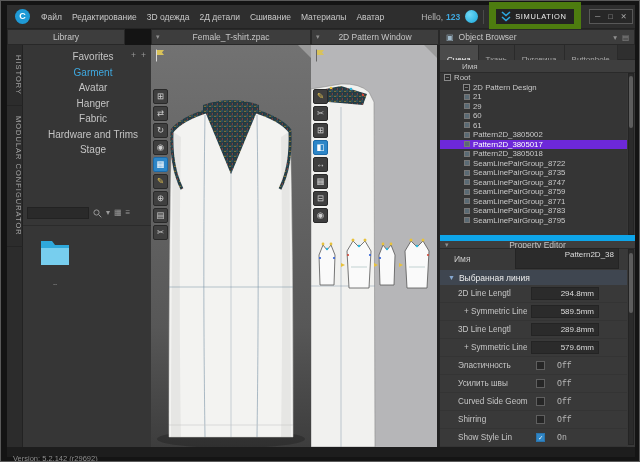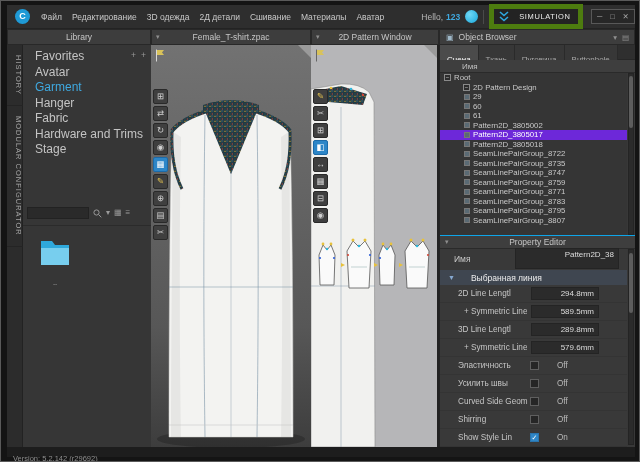--- a/index.html
+++ b/index.html
@@ -9,39 +9,39 @@
   
   .menubar { position:absolute; left:6px; top:4px; width:628px; height:24px; background:#2e2e2e; border-bottom:1px solid #232323; display:flex; align-items:center; padding:0 4px; }
   .logo { width:15px; height:15px; border-radius:50%; background:#1f9ad6; color:#fff; font-size:9px; font-weight:bold; text-align:center; line-height:15px; margin:0 6px 0 4px; flex:0 0 auto; }
   .menu-items { display:flex; align-items:center; }
   .mi { font-size:8.5px; color:#c9c9c9; padding:0 5px; white-space:nowrap; cursor:default; }
   .mb-right { margin-left:auto; display:flex; align-items:center; gap:5px; padding-right:2px; }
   .hello { font-size:8.5px; color:#b8b8b8; white-space:nowrap;padding-left:32px; }
   .uname { color:#3fa9e0; font-weight:bold; margin-left:3px; }
   .connect { width:13px; height:13px; border-radius:50%; background:radial-gradient(circle at 35% 35%, #6fd8f5, #18a8dc); display:inline-block; }
   .vsep { width:1px; height:14px; background:#4a4a4a; }
-  .simbtn { display:flex; align-items:center; gap:10px; background:#232323; border:5px solid #4d7c0f; padding:2px 7px 2px 5px; font-size:7.5px; letter-spacing:.6px; color:#ececec; white-space:nowrap; }
+  .simbtn { display:flex; align-items:center; gap:4px; background:#232323; border:7px solid #4d7c0f; padding:2px 7px 2px 5px; font-size:7.5px; letter-spacing:.6px; color:#ececec; white-space:nowrap; }
   .winctl { display:flex; gap:3px; border:1px solid #585858; background:#272727; padding:1px 3px; margin-left:3px; }
   .winctl span { width:10px; font-size:7.5px; color:#a8a8a8; text-align:center; line-height:11px; }
 
   
   .phead { position:absolute; top:28px; height:16px; background:#3d3d3d; border:1px solid #282828; font-size:8.5px; color:#c6c6c6; display:flex; align-items:center; justify-content:center; white-space:nowrap; overflow:hidden; }
   .phead .hcaret { position:absolute; left:4px; font-size:7px; color:#8f8f8f; }
   .phead.ob { justify-content:flex-start; padding-left:6px; gap:5px; }
   .phead .hicon { font-size:8px; color:#9fb8c8; }
   .phead .hr-icons { margin-left:auto; display:flex; gap:5px; padding-right:5px; font-size:7.5px; color:#909090; }
 
   
   .strip { position:absolute; left:6px; top:44px; width:16px; height:402px; background:#2c2c2c; border-right:1px solid #222; }
   .vtab { writing-mode:vertical-rl; font-size:7.5px; color:#a4a4a4; letter-spacing:1px; width:16px; text-align:center; padding:10px 0; border-bottom:1px solid #242424; white-space:nowrap; }
 
   
   .library { position:absolute; left:22px; top:44px; width:128px; height:402px; background:#363636; }
   .cats { position:absolute; top:4px; left:0; right:0; }
-  .cat { font-size:12px; color:#c4c4c4; line-height:15.5px; padding-left:12px; white-space:nowrap; overflow:hidden; }
+  .cat { font-size:10px; color:#c4c4c4; line-height:15.5px; padding-left:12px; white-space:nowrap; overflow:hidden;text-align:center; }
   .cat.active { color:#3fa9e0; }
   .lib-plus { position:absolute; top:5px; right:5px; display:flex; gap:5px; font-size:8.5px; color:#9a9a9a; }
   .searchrow { position:absolute; top:160px; left:0; right:0; height:16px; display:flex; align-items:center; padding:0 4px; gap:4px; }
   .searchrow input { width:62px; height:12px; background:#2a2a2a; border:1px solid #222; color:#ddd; font-size:8px; padding:0 3px; }
   .sic { font-size:8px; color:#9a9a9a; line-height:12px; }
   .libdiv { position:absolute; top:180px; left:0; right:0; border-top:1px solid #2b2b2b; }
   .tile { position:absolute; width:56px; height:64px; text-align:center; }
   .tile .tlabel { display:block; font-size:7.5px; color:#c0c0c0; margin-top:1px; white-space:nowrap; overflow:hidden; }
   .t1 { left:4px; top:188px; } .t2 { left:66px; top:188px; } .t3 { left:4px; top:258px; }
 
@@ -64,34 +64,34 @@
   .tree { position:absolute; left:0; top:28px; right:8px; height:162px; background:#353535; overflow:hidden; }
   .trow { height:9.5px; display:flex; align-items:center; font-size:7.8px; color:#c8c8c8; white-space:nowrap; overflow:hidden; }
   .trow.sel { background:#6d28d9; color:#fff; }
   .exp { flex:0 0 auto; width:7px; height:7px; border:1px solid #8a8a8a; background:#2d2d2d; color:#ccc; font-size:6px; line-height:5px; text-align:center; margin-right:3px; }
   .licon { flex:0 0 auto; width:6px; height:6px; border:1px solid #777; background:#5a6a74; margin-right:3px; }
   .d0 { padding-left:4px; } .d1 { padding-left:23px; } .d2 { padding-left:24px; }
   .vscroll { position:absolute; right:1px; width:6px; background:#2b2b2b; border:1px solid #242424; }
   .vscroll .thumb { position:absolute; left:0; right:0; background:#5d5d5d; border-radius:2px; }
   .tree-scroll { top:28px; height:162px; } .tree-scroll .thumb { top:2px; height:52px; }
   .pe-scroll { top:204px; height:196px; } .pe-scroll .thumb { top:3px; height:60px; }
-  .pe-header { position:absolute; left:0; top:190px; right:0; height:14px; background:#3e3e3e; border-top:1px solid #0ea5e9; border-bottom:1px solid #2a2a2a; font-size:8.5px; color:#c6c6c6; display:flex; align-items:center; justify-content:center; }
+  .pe-header { position:absolute; left:0; top:190px; right:0; height:14px; background:#3e3e3e; border-top:6px solid #0ea5e9; border-bottom:1px solid #2a2a2a; font-size:8.5px; color:#c6c6c6; display:flex; align-items:center; justify-content:center; }
   .pe-header .hcaret { position:absolute; left:5px; font-size:7px; color:#8f8f8f; }
   .pe-body { position:absolute; left:0; top:204px; right:8px; bottom:0; background:#393939; }
   .name-row { display:flex; align-items:center; height:19px; padding:0 8px 0 14px; }
   .name-label { font-size:8.5px; color:#c8c8c8; }
   .name-val { margin-left:auto; width:104px; height:21px; background:#2b2b2b; border:1px solid #242424; color:#ddd; font-size:8px; line-height:12px; text-align:right; padding:0 4px; white-space:nowrap; overflow:hidden; }
-  .section-row { height:15px; background:#3f4650; display:flex; align-items:center; padding-left:8px; gap:16px; margin-top:2px; }
+  .section-row { height:15px; background:#3f4650; display:flex; align-items:center; padding-left:8px; gap:4px; margin-top:2px; }
   .section-caret { color:#86a8d0; font-size:7px; }
   .section-title { font-size:8.5px; color:#ececec; }
   .prow { display:flex; align-items:center; height:18px; padding:0 8px 0 18px; border-bottom:1px solid #343434; }
   .prow.indent { padding-left:24px; }
   .plabel { font-size:8.2px; color:#c6c6c6; white-space:nowrap; overflow:hidden; }
   .pval { margin-left:auto; width:68px; height:13px; background:#2b2b2b; border:1px solid #242424; color:#dcdcdc; font-size:8px; line-height:12px; text-align:right; padding:0 4px; margin-right:20px; white-space:nowrap; }
-  .pcheck-area { margin-left:auto; display:flex; align-items:center; gap:18px; margin-right:46px; }
+  .pcheck-area { margin-left:auto; display:flex; align-items:center; gap:12px; margin-right:46px;font-family:Liberation Mono, monospace; }
   .pcheck { width:9px; height:9px; background:#262626; border:1px solid #5f5f5f; font-size:7px; line-height:8px; text-align:center; color:#fff; }
   .pcheck.checked { background:#2f86c6; border-color:#2a74ad; }
   .pstate { font-size:8.2px; color:#b8b8b8; width:16px; }
 
   
   .statusbar { position:absolute; left:6px; top:446px; width:628px; height:10px; background:#1d1d1d; }
   .statusbar span { font-size:7.5px; color:#8f8f8f; line-height:10px; padding-left:6px; }
 </style>
 </head>
 <body>
@@ -121,21 +121,21 @@
         <span>SIMULATION</span>
       </span>
       <span class="winctl">
         <span>─</span>
         <span>□</span>
         <span>✕</span>
       </span>
     </div>
   </div>
 
-  <div class="phead" style="left:6px;width:144px;">
+  <div class="phead" style="left:6px;width:118px;">
     <span>Library</span>
   </div>
   <div class="phead" style="left:150px;width:160px;">
     <span class="hcaret">▾</span>
     <span>Female_T-shirt.zpac</span>
   </div>
   <div class="phead" style="left:310px;width:128px;">
     <span class="hcaret">▾</span>
     <span>2D Pattern Window</span>
   </div>
@@ -149,22 +149,22 @@
   </div>
 
   <div class="strip">
     <div class="vtab">HISTORY</div>
     <div class="vtab">MODULAR CONFIGURATOR</div>
   </div>
 
   <div class="library">
     <div class="cats">
       <div class="cat">Favorites</div>
+      <div class="cat active">Garment</div>
       <div class="cat">Avatar</div>
-      <div class="cat active">Garment</div>
       <div class="cat">Hanger</div>
       <div class="cat">Fabric</div>
       <div class="cat">Hardware and Trims</div>
       <div class="cat">Stage</div>
     </div>
     <div class="lib-plus">
       <span>+</span>
       <span>+</span>
     </div>
     <div class="searchrow">
@@ -318,20 +318,24 @@
       <div class="trow d0">
           <span class="exp">−</span>
           <span>Root</span>
         </div>
       <div class="trow d1">
           <span class="exp">−</span>
           <span>2D Pattern Design</span>
         </div>
       <div class="trow d2">
           <span class="licon"></span>
+          <span>21</span>
+        </div>
+      <div class="trow d2">
+          <span class="licon"></span>
           <span>29</span>
         </div>
       <div class="trow d2">
           <span class="licon"></span>
           <span>60</span>
         </div>
       <div class="trow d2">
           <span class="licon"></span>
           <span>61</span>
         </div>
@@ -367,24 +371,20 @@
           <span class="licon"></span>
           <span>SeamLinePairGroup_8771</span>
         </div>
       <div class="trow d2">
           <span class="licon"></span>
           <span>SeamLinePairGroup_8783</span>
         </div>
       <div class="trow d2">
           <span class="licon"></span>
           <span>SeamLinePairGroup_8795</span>
-        </div>
-      <div class="trow d2">
-          <span class="licon"></span>
-          <span>SeamLinePairGroup_8807</span>
         </div>
     </div>
     <div class="vscroll tree-scroll">
         <div class="thumb"></div>
       </div>
 
     <div class="pe-header">
       <span class="hcaret">▾</span>
       <span>Property Editor</span>
     </div>

